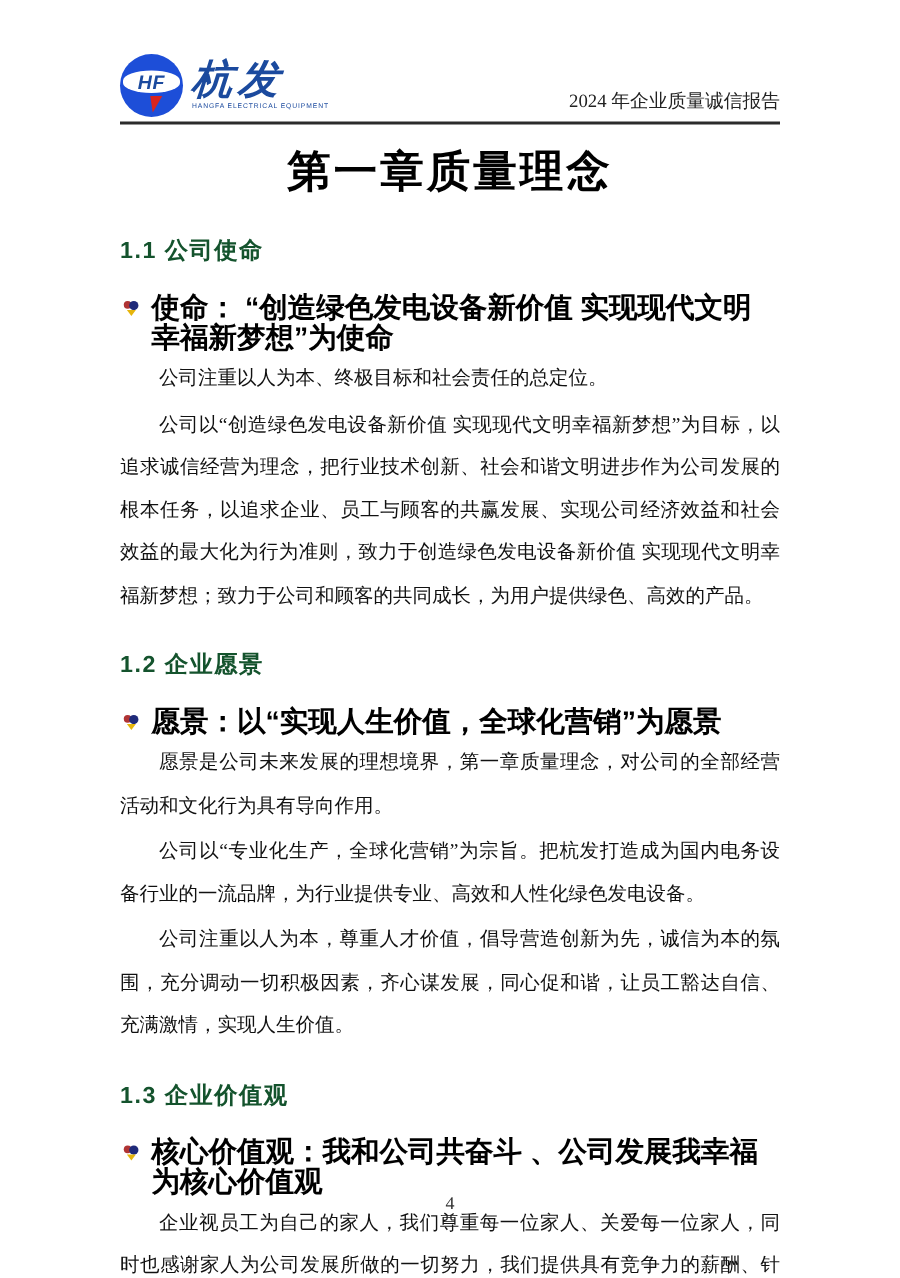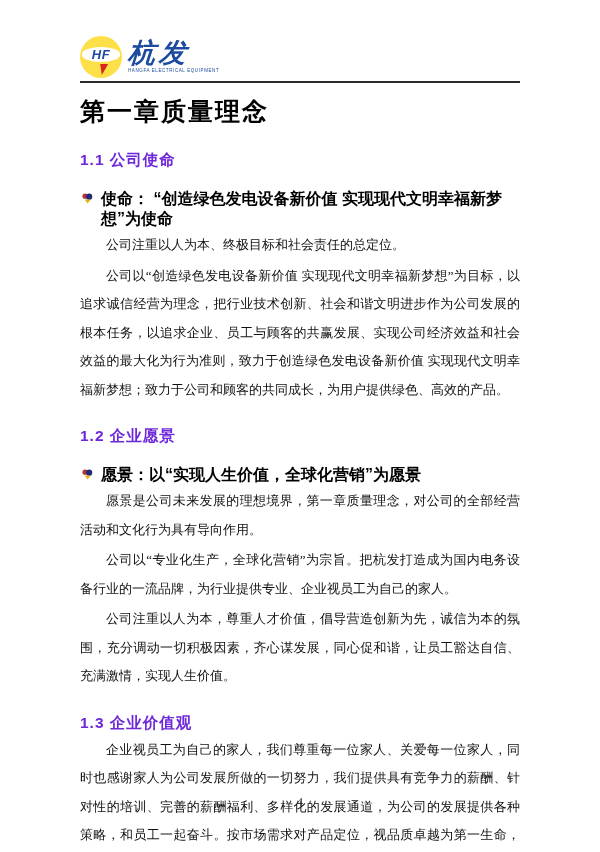--- a/index.html
+++ b/index.html
@@ -20,21 +20,21 @@
     justify-content:space-between;
     align-items:flex-end;
     border-bottom:2px solid #2b2b2b;
     padding-bottom:3px;
   }
   .logo { display:flex; align-items:center; gap:6px; }
   .logo-mark {
     position:relative;
     width:42px; height:42px;
     border-radius:50%;
-    background:#fde047;
+    background:#1d4ed8;
     overflow:hidden;
     flex:0 0 auto;
   }
   .logo-band {
     position:absolute; top:11px; left:2px; right:2px; height:15px;
     background:#ffffff;
     border-radius:50% / 45%;
     display:flex; align-items:center; justify-content:center;
   }
   .logo-band .hf {
@@ -71,49 +71,49 @@
   }
   .report-title {
     font-size:12.5px;
     color:#222222;
     padding-bottom:2px;
     white-space:nowrap;
   }
 
   
   .chapter-title {
-    text-align:left;
+    text-align:center;
     font-family:"Liberation Sans", sans-serif;
     font-weight:bold;
-    font-size:25px;
+    font-size:29px;
     letter-spacing:2px;
     margin:12px 0 6px 0;
     color:#000000;
   }
 
   
   .section-heading {
     font-family:"Liberation Sans", sans-serif;
     font-weight:bold;
     font-size:15.5px;
-    color:#6d28d9;
+    color:#14532d;
     margin:22px 0 0 0;
     letter-spacing:1px;
   }
   .bullet-row {
     display:flex;
     align-items:flex-start;
     gap:8px;
     margin:18px 0 2px 2px;
   }
   .bullet-icon { flex:0 0 auto; margin-top:4px; }
   .bullet-text {
     font-family:"Liberation Sans", sans-serif;
     font-weight:bold;
-    font-size:16px;
+    font-size:19px;
     line-height:20px;
     color:#000000;
   }
   .body-par {
     font-size:13px;
     line-height:28.5px;
     text-align:justify;
     text-indent:2em;
     margin:2px 0 0 0;
     color:#111111;
@@ -139,20 +139,21 @@
         <div class="logo-band">
           <span class="hf">HF</span>
         </div>
         <div class="logo-spark"></div>
       </div>
       <div class="logo-text">
         <span class="brand-cn">杭发</span>
         <span class="brand-en">HANGFA ELECTRICAL EQUIPMENT</span>
       </div>
     </div>
+    <div class="report-title">2024 年企业质量诚信报告</div>
   </div>
 
   <div class="chapter-title">第一章质量理念</div>
 
   <div class="section-heading">1.1  公司使命</div>
   <div class="bullet-row">
     <svg class="bullet-icon" width="11" height="11" viewBox="0 0 11 11">
       <circle cx="3.1" cy="3.2" r="2.6" fill="#b03434"></circle>
       <circle cx="7.2" cy="3.7" r="3.1" fill="#1f2a7a"></circle>
       <path d="M2.6 6.6 L8.6 6.6 L5.6 10.6 Z" fill="#e6b50c"></path>
@@ -165,23 +166,31 @@
   <div class="section-heading">1.2  企业愿景</div>
   <div class="bullet-row">
     <svg class="bullet-icon" width="11" height="11" viewBox="0 0 11 11">
       <circle cx="3.1" cy="3.2" r="2.6" fill="#b03434"></circle>
       <circle cx="7.2" cy="3.7" r="3.1" fill="#1f2a7a"></circle>
       <path d="M2.6 6.6 L8.6 6.6 L5.6 10.6 Z" fill="#e6b50c"></path>
     </svg>
     <div class="bullet-text">愿景：以“实现人生价值，全球化营销”为愿景</div>
   </div>
   <p class="body-par">愿景是公司未来发展的理想境界，第一章质量理念，对公司的全部经营活动和文化行为具有导向作用。</p>
-  <p class="body-par">公司以“专业化生产，全球化营销”为宗旨。把杭发打造成为国内电务设备行业的一流品牌，为行业提供专业、企业视员工为自己的家人。</p>
+  <p class="body-par">公司以“专业化生产，全球化营销”为宗旨。把杭发打造成为国内电务设备行业的一流品牌，为行业提供专业、高效和人性化绿色发电设备。</p>
   <p class="body-par">公司注重以人为本，尊重人才价值，倡导营造创新为先，诚信为本的氛围，充分调动一切积极因素，齐心谋发展，同心促和谐，让员工豁达自信、充满激情，实现人生价值。</p>
 
   <div class="section-heading">1.3  企业价值观</div>
+  <div class="bullet-row">
+    <svg class="bullet-icon" width="11" height="11" viewBox="0 0 11 11">
+      <circle cx="3.1" cy="3.2" r="2.6" fill="#b03434"></circle>
+      <circle cx="7.2" cy="3.7" r="3.1" fill="#1f2a7a"></circle>
+      <path d="M2.6 6.6 L8.6 6.6 L5.6 10.6 Z" fill="#e6b50c"></path>
+    </svg>
+    <div class="bullet-text">核心价值观：我和公司共奋斗 、公司发展我幸福为核心价值观</div>
+  </div>
   <p class="body-par">企业视员工为自己的家人，我们尊重每一位家人、关爱每一位家人，同时也感谢家人为公司发展所做的一切努力，我们提供具有竞争力的薪酬、针对性的培训、完善的薪酬福利、多样化的发展通道，为公司的发展提供各种策略，和员工一起奋斗。按市场需求对产品定位，视品质卓越为第一生命，时刻关注每个员工</p>
 
   <div class="footer">
     <span>4</span>
   </div>
 
 </div>
 
 </body></html>

